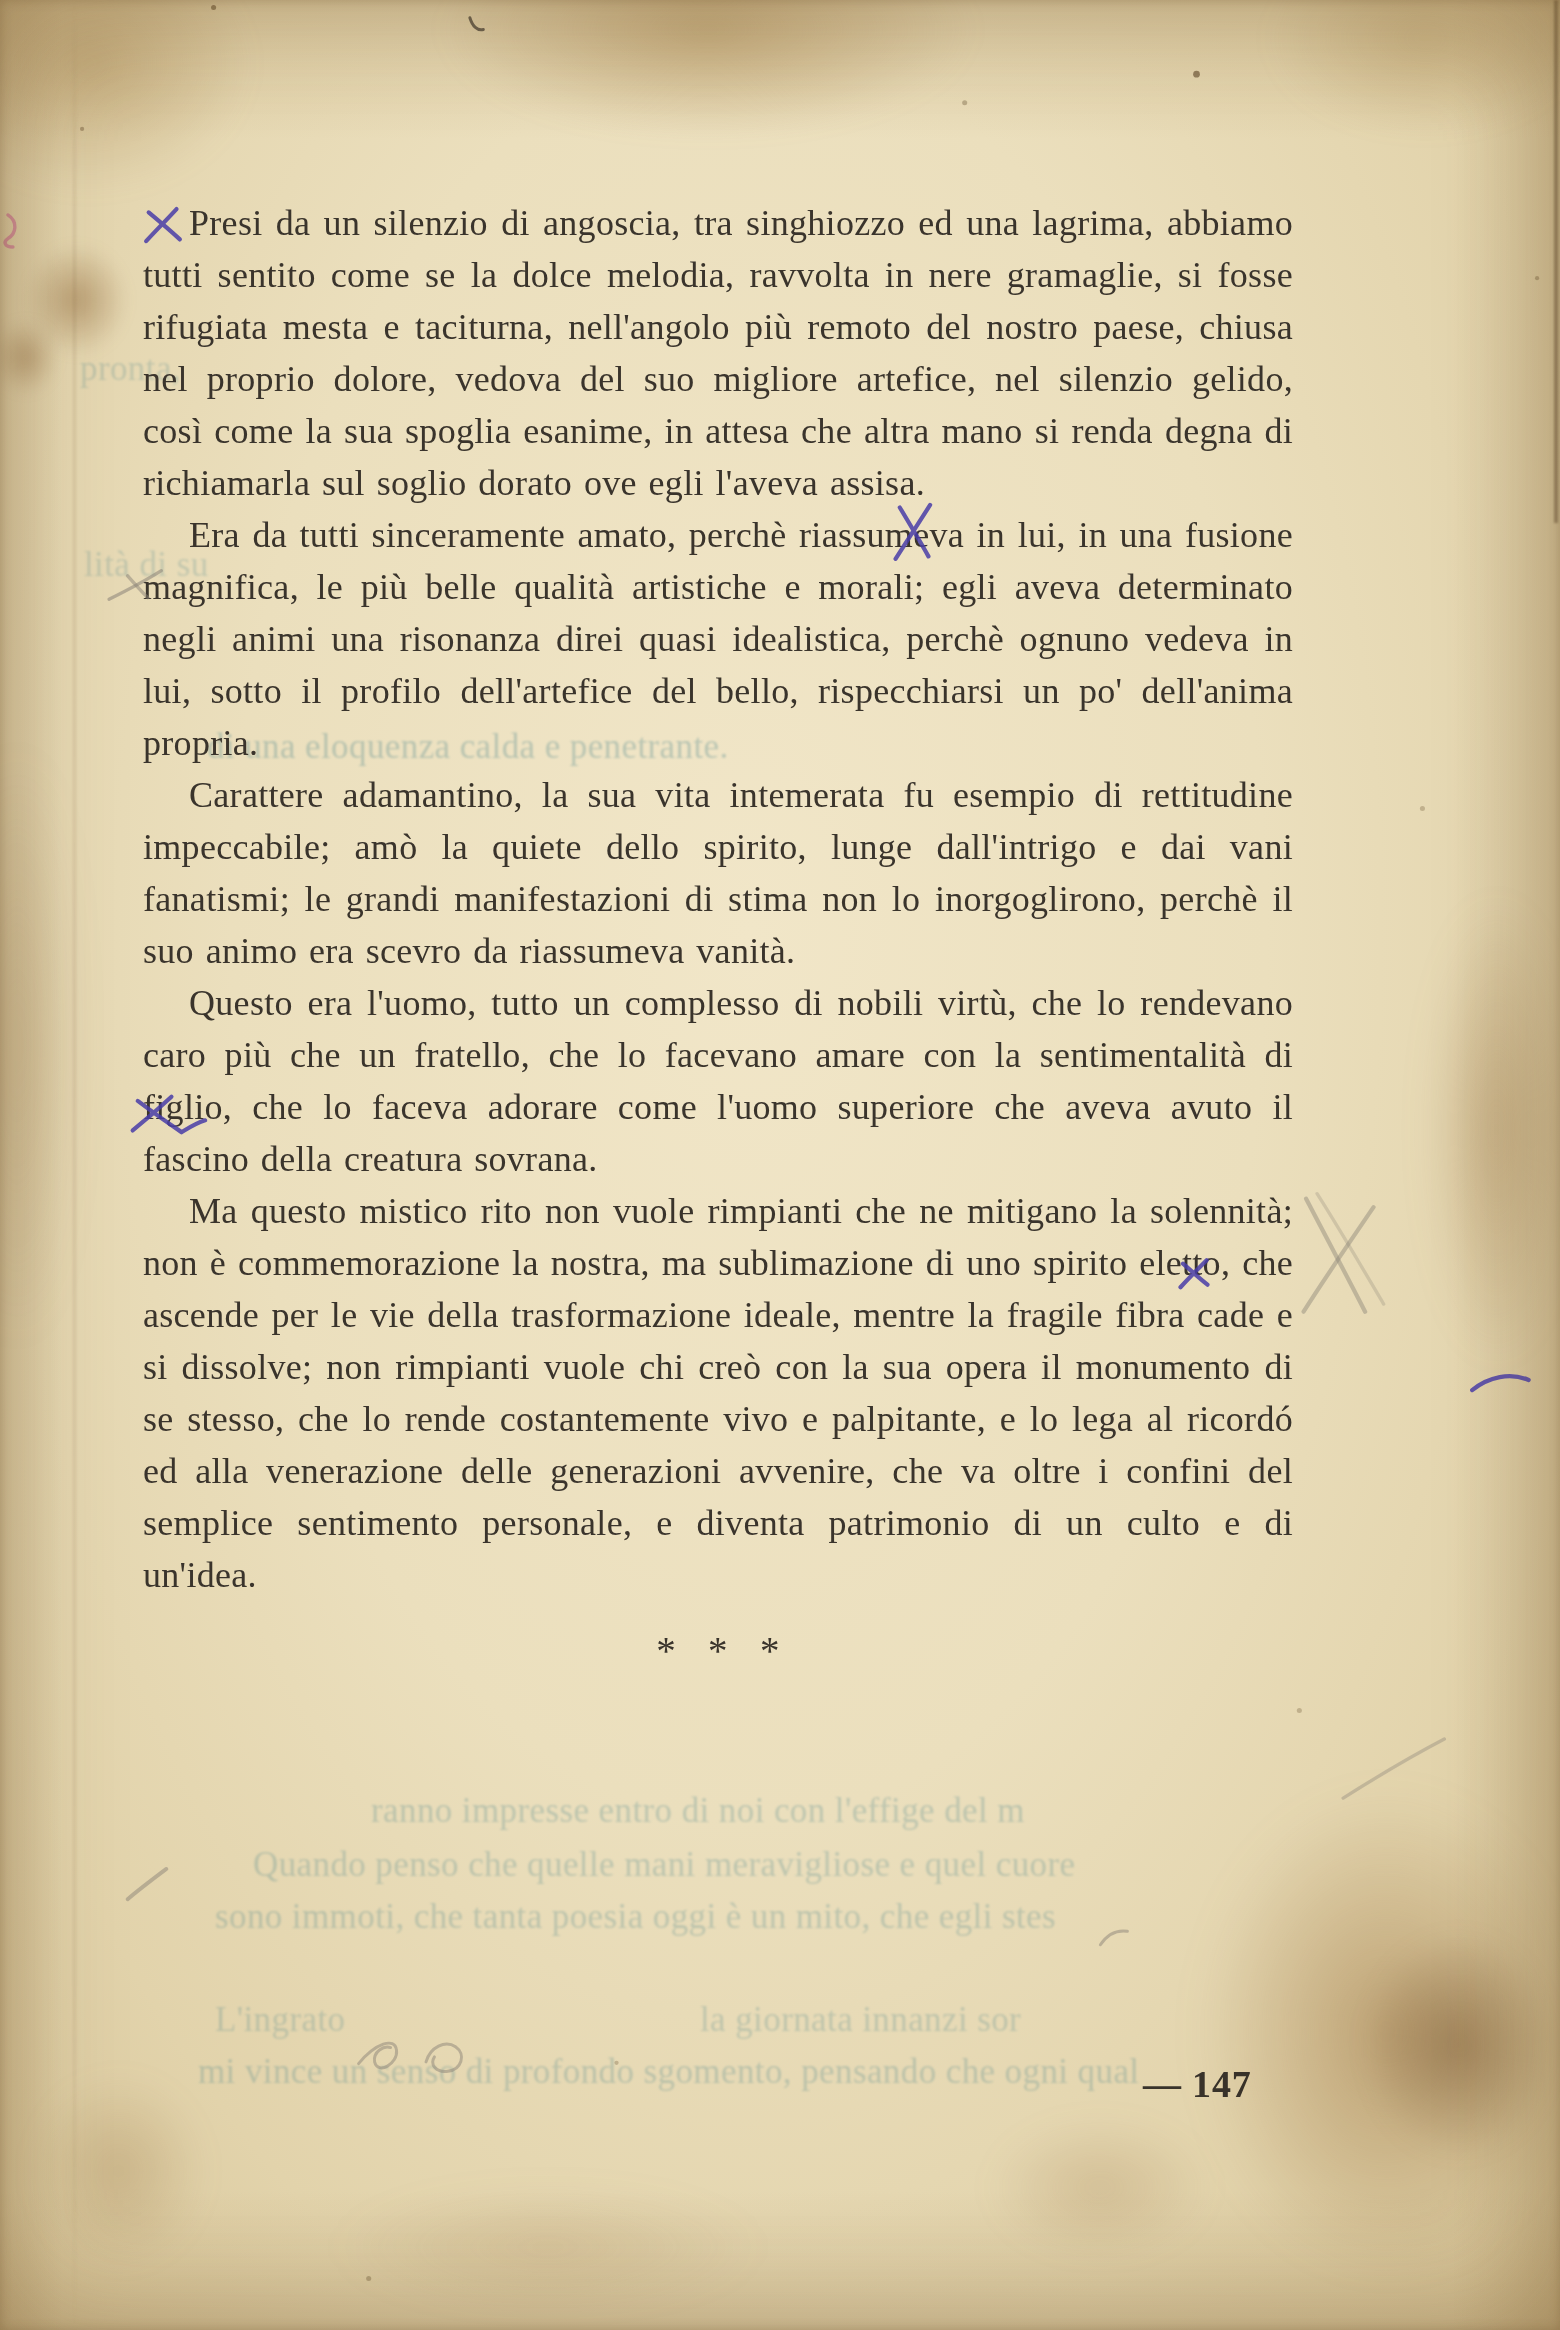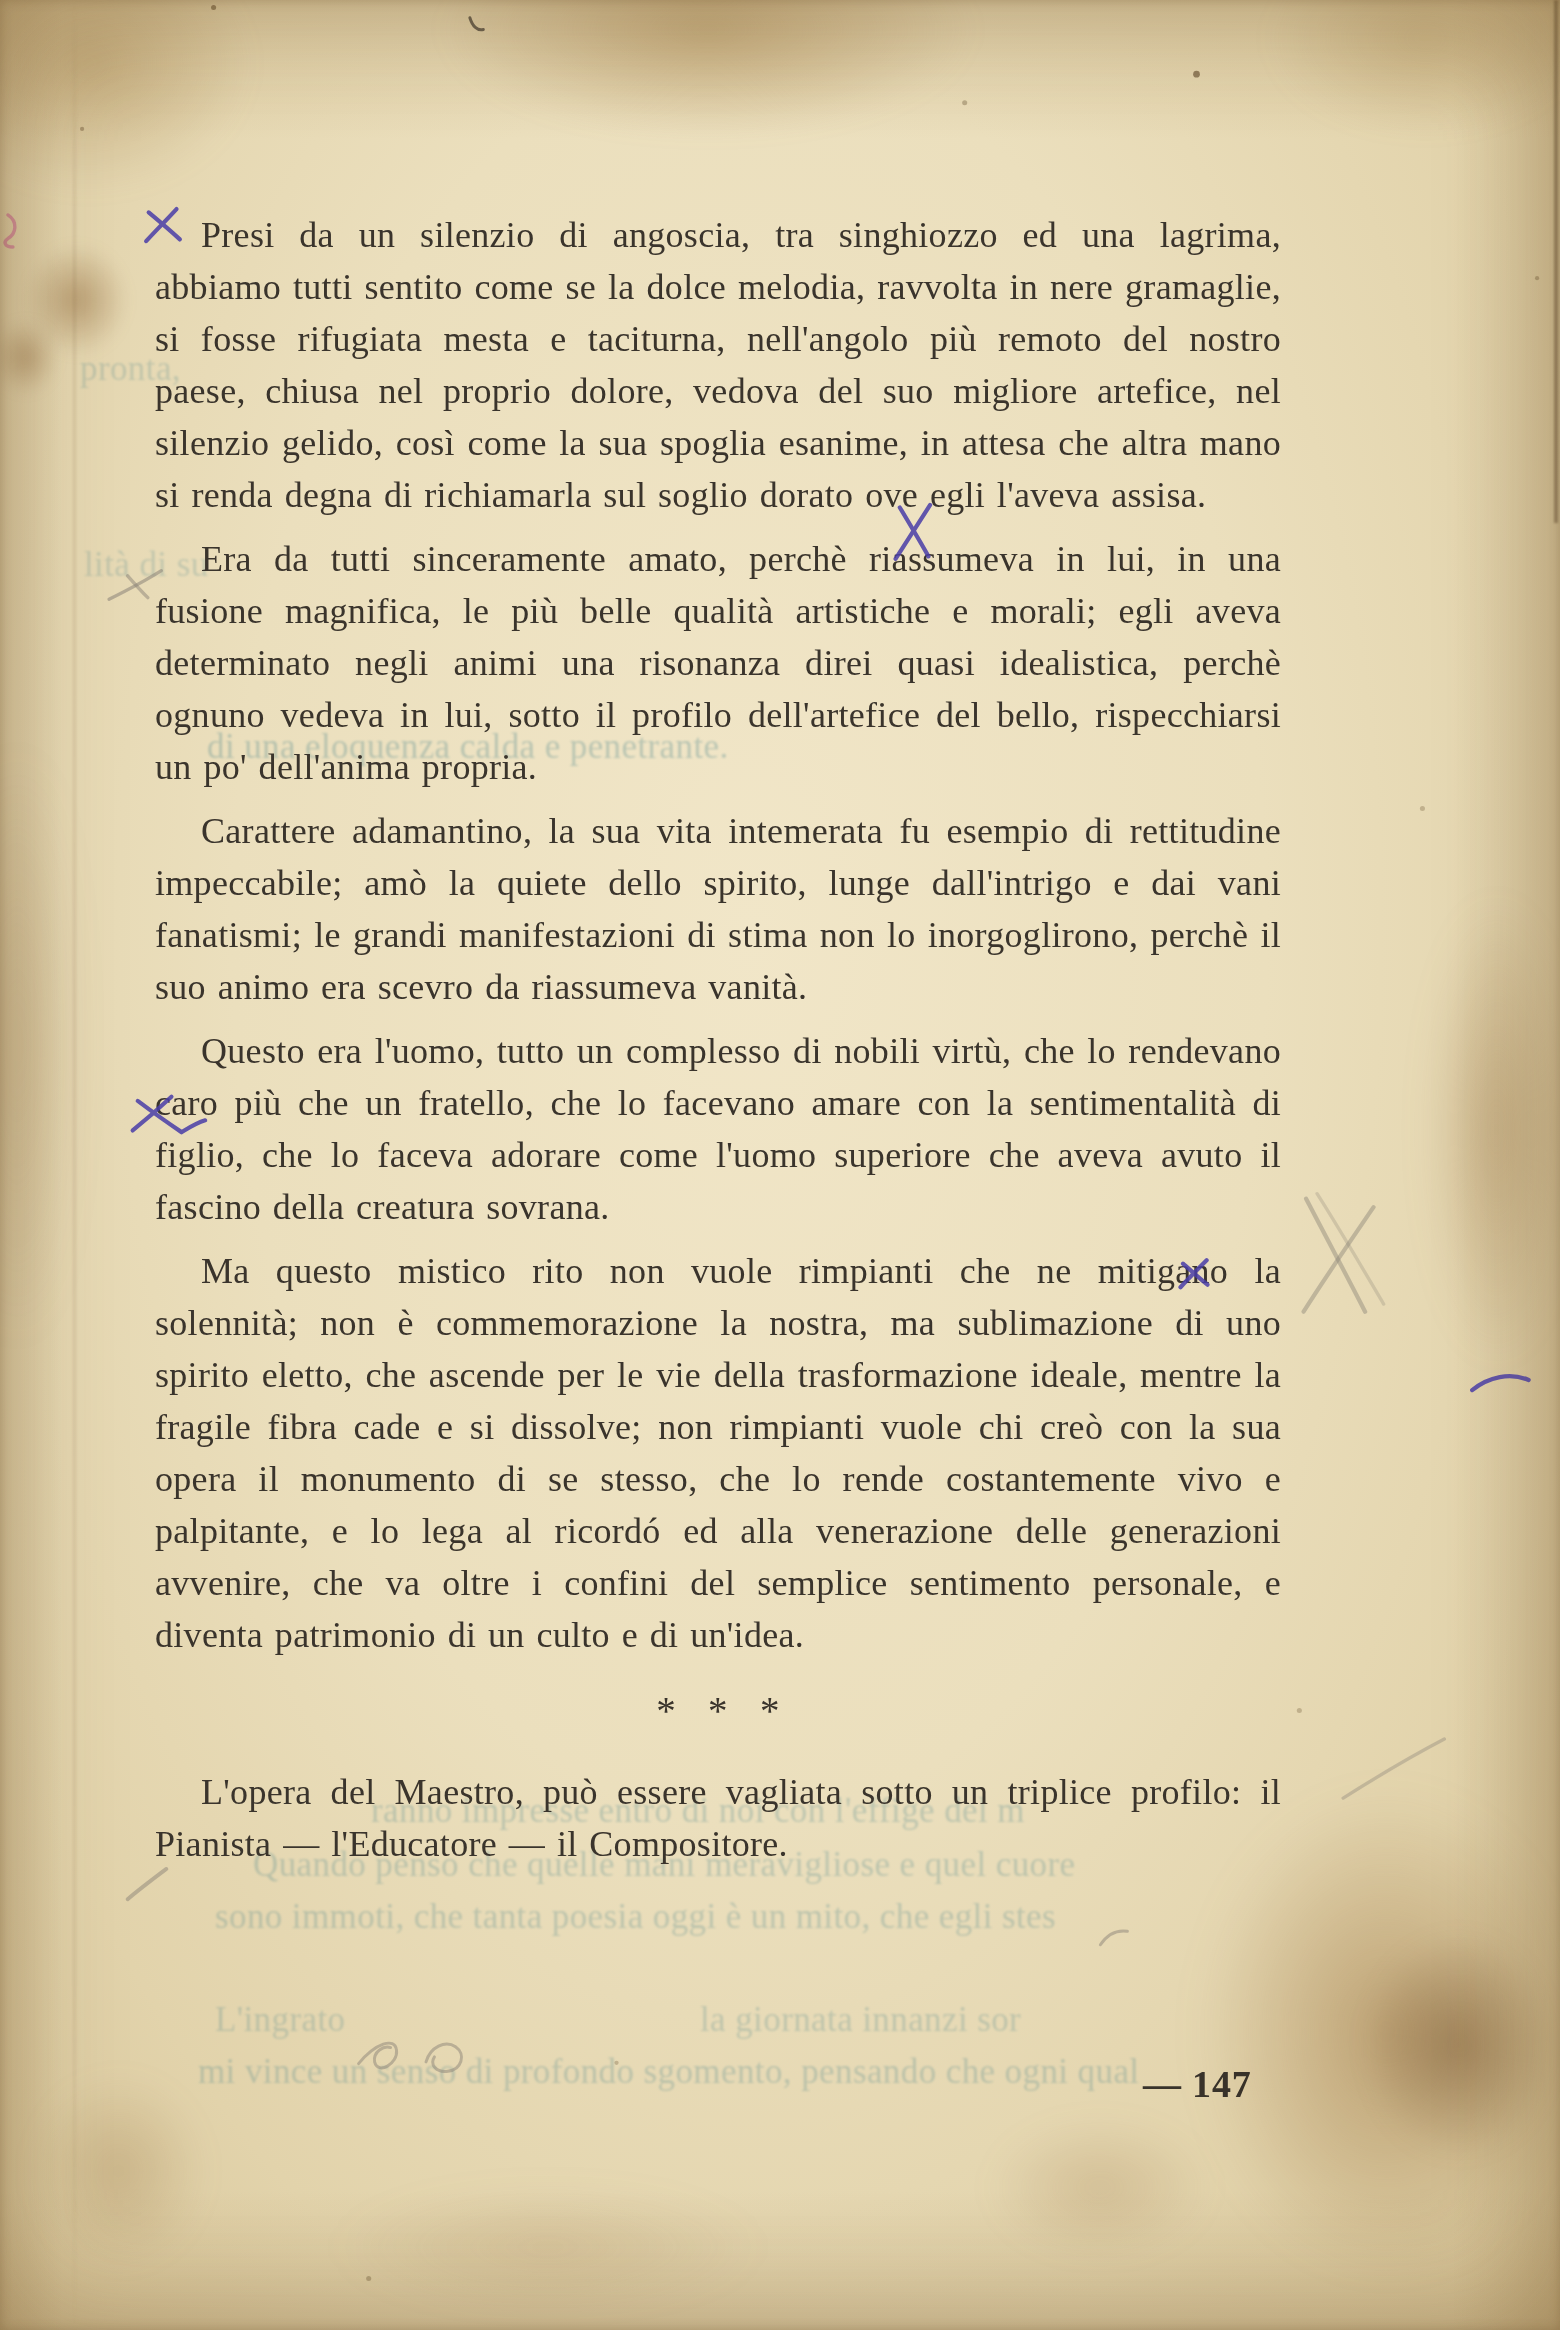--- a/index.html
+++ b/index.html
@@ -25,21 +25,21 @@
     font-size:35px; color:#3f7e88; opacity:0.24;
     filter:blur(1.2px); letter-spacing:0.4px;
   }
   .text-block {
     position:absolute; z-index:2;
     left:143px; top:197px; width:1150px;
     color:#3a342c;
     font-size:36px; line-height:52px;
     text-align:justify; word-spacing:2.5px; letter-spacing:0.3px;
   }
-  .text-block p { margin:12px; text-indent:46px; }
+  .text-block p { margin:0; text-indent:46px; }
   .separator {
     text-align:center; text-indent:0 !important;
     font-size:39px; word-spacing:22px;
     margin:23.6px 0 29px 0; color:#3a342c;
   }
   .page-number {
     position:absolute; z-index:2;
     left:1143px; top:2062px;
     font-size:38px; font-weight:600; letter-spacing:0.8px;
     color:#39332b; white-space:nowrap;
@@ -73,21 +73,20 @@
     <span class="ghost" style="left:198px;top:2052px;opacity:.26">mi vince un senso di profondo sgomento, pensando che ogni qual</span>
   </div>
 
   <div class="text-block">
     <p>Presi da un silenzio di angoscia, tra singhiozzo ed una lagrima, abbiamo tutti sentito come se la dolce melodia, ravvolta in nere gramaglie, si fosse rifugiata mesta e taciturna, nell'angolo più remoto del nostro paese, chiusa nel proprio dolore, vedova del suo migliore artefice, nel silenzio gelido, così come la sua spoglia esanime, in attesa che altra mano si renda degna di richiamarla sul soglio dorato ove egli l'aveva assisa.</p>
     <p>Era da tutti sinceramente amato, perchè riassumeva in lui, in una fusione magnifica, le più belle qualità artistiche e morali; egli aveva determinato negli animi una risonanza direi quasi idealistica, perchè ognuno vedeva in lui, sotto il profilo dell'artefice del bello, rispecchiarsi un po' dell'anima propria.</p>
     <p>Carattere adamantino, la sua vita intemerata fu esempio di rettitudine impeccabile; amò la quiete dello spirito, lunge dall'intrigo e dai vani fanatismi; le grandi manifestazioni di stima non lo inorgoglirono, perchè il suo animo era scevro da riassumeva vanità.</p>
     <p>Questo era l'uomo, tutto un complesso di nobili virtù, che lo rendevano caro più che un fratello, che lo facevano amare con la sentimentalità di figlio, che lo faceva adorare come l'uomo superiore che aveva avuto il fascino della creatura sovrana.</p>
     <p>Ma questo mistico rito non vuole rimpianti che ne mitigano la solennità; non è commemorazione la nostra, ma sublimazione di uno spirito eletto, che ascende per le vie della trasformazione ideale, mentre la fragile fibra cade e si dissolve; non rimpianti vuole chi creò con la sua opera il monumento di se stesso, che lo rende costantemente vivo e palpitante, e lo lega al ricordó ed alla venerazione delle generazioni avvenire, che va oltre i confini del semplice sentimento personale, e diventa patrimonio di un culto e di un'idea.</p>
     <div class="separator">* * *</div>
-    <p>L'opera del Maestro, può essere vagliata sotto un triplice profilo: il Pianista — l'Educatore — il Compositore.</p>
   </div>
 
   <div class="page-number">— 147</div>
 
   <div class="stain" style="left:438px;top:-76px;width:540px;height:211px;background:radial-gradient(ellipse, rgba(166,128,66,0.38), rgba(166,128,66,0) 70%);filter:blur(13.5px);"></div>
   <div class="stain" style="left:-76px;top:-67px;width:329px;height:261px;background:radial-gradient(ellipse, rgba(160,122,62,0.32), rgba(160,122,62,0) 70%);filter:blur(13.5px);"></div>
   <div class="stain" style="left:1265px;top:-59px;width:320px;height:194px;background:radial-gradient(ellipse, rgba(165,130,70,0.24), rgba(165,130,70,0) 70%);filter:blur(13.5px);"></div>
   <div class="stain" style="left:23.6px;top:243px;width:105px;height:114px;background:radial-gradient(ellipse, rgba(140,95,45,0.42), rgba(140,95,45,0) 70%);filter:blur(6.7px);"></div>
   <div class="stain" style="left:-8.4px;top:319px;width:67px;height:76px;background:radial-gradient(ellipse, rgba(140,95,45,0.35), rgba(140,95,45,0) 70%);filter:blur(6.7px);"></div>
   <div class="stain" style="left:-38px;top:742px;width:110px;height:607px;background:radial-gradient(ellipse, rgba(140,100,50,0.18), rgba(140,100,50,0) 70%);filter:blur(23.6px);"></div>

